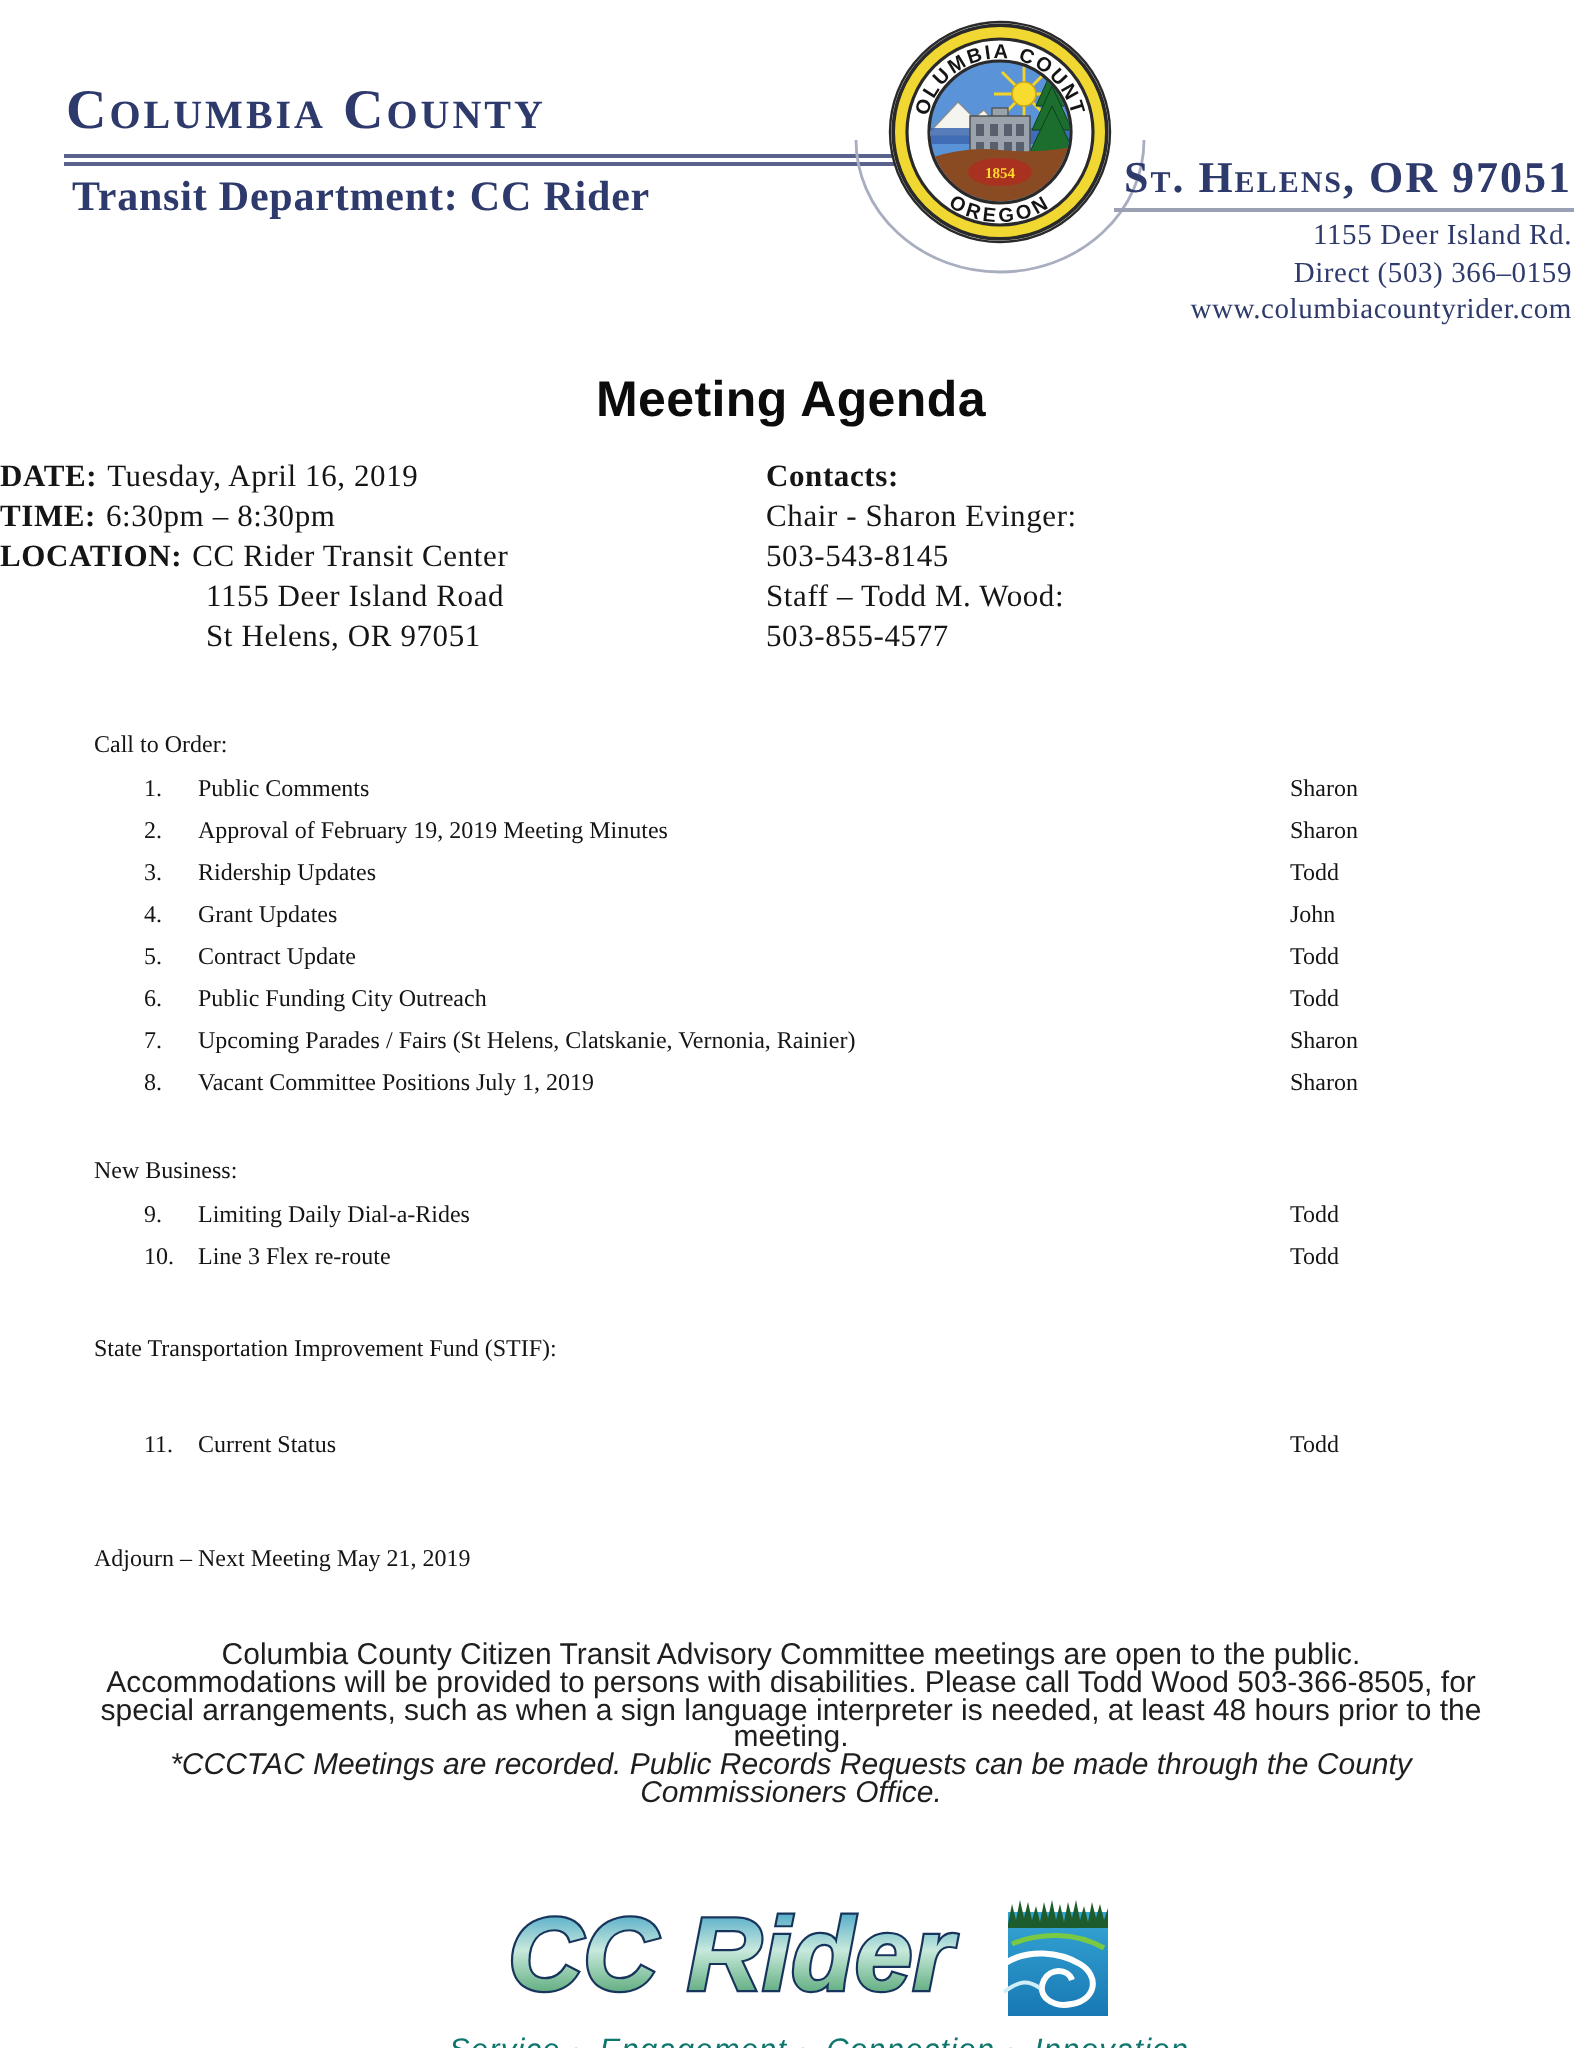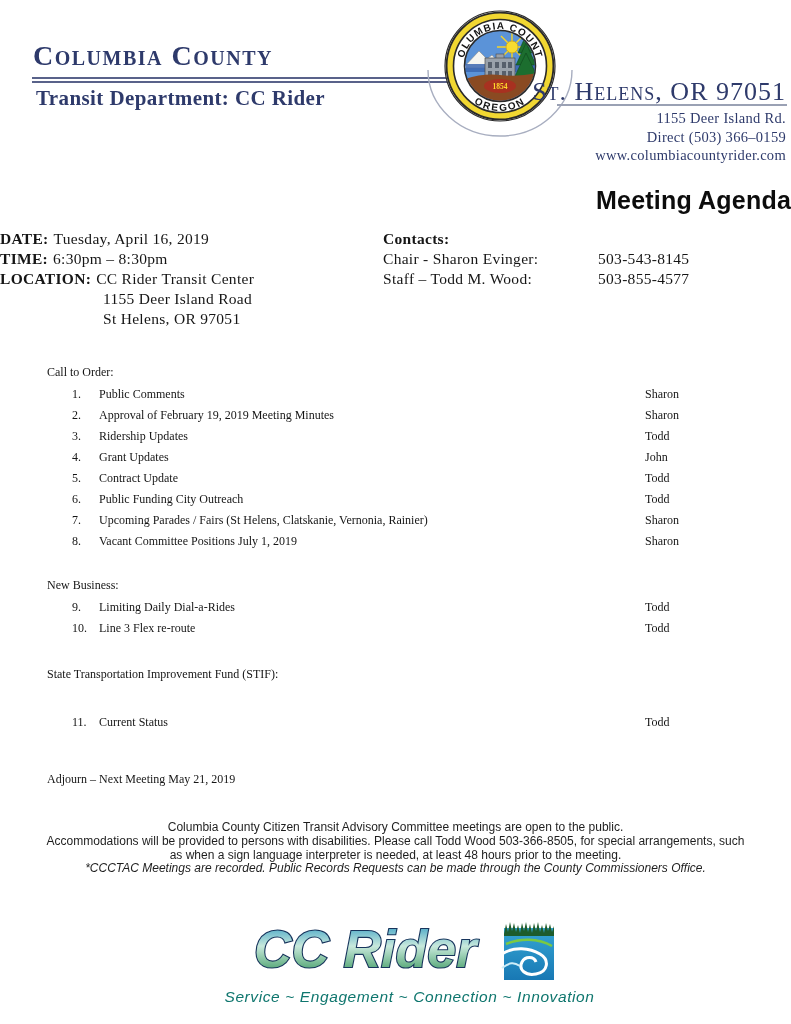--- a/index.html
+++ b/index.html
@@ -21,63 +21,63 @@
     position:absolute; left:32px; top:77px; width:426px; height:6px;
     border-top:2px solid #59628a; border-bottom:2px solid #59628a;
   }
   .dept {
     position:absolute; left:36px; top:86px;
     font-size:21px; color:#2e3a6b; letter-spacing:0.4px;font-weight:bold;
   }
   .seal-wrap { position:absolute; left:444px; top:8px; }
   .city-line {
     position:absolute; right:5px; top:76px;
-    font-variant:small-caps; font-weight:400; font-size:26px;
+    font-variant:small-caps; font-weight:700; font-size:22px;
     letter-spacing:1px; color:#2e3a6b; line-height:1.2;
   }
   .city-rule {
     position:absolute; left:557px; right:4px; top:104px; height:0;
     border-top:2px solid #9aa1b4;
   }
   .addr-block {
     position:absolute; right:5px; top:109px; text-align:right;
     font-size:14.5px; line-height:18.5px; color:#2e3a6b; letter-spacing:0.3px;
   }
 
   
   .doc-title {
-    margin-top:14px; text-align:right;
+    margin-top:14px; text-align:center;
     font-family:"Liberation Sans", sans-serif; font-weight:bold;
     font-size:25px; color:#0c0c0c; letter-spacing:0.2px;
   }
 
   
   .meeting-info { display:flex; margin-top:14px; font-size:15.5px; line-height:20px; letter-spacing:0.3px; }
   .mi-left { width:383px; }
   .mi-right { flex:1; }
   .lbl { font-weight:bold; margin-right:5px; }
   .mi-cont { padding-left:103px; }
-  .contact-row { display:flex; }
+  .contact-row { display:flex;flex-direction:column; }
   .contact-name { width:215px; }
 
   
   .agenda { margin-top:33px; padding-left:47px; font-size:12px; line-height:21px; }
   .sec-heading { margin-bottom:1px; }
   .arow { display:flex;align-items:center; }
   .amain { width:598px; padding-left:25px; }
   .anum { display:inline-block; min-width:27px; }
   .gap-a { height:23px; }
   .gap-b { height:25px; }
   .gap-c { height:26px; }
   .adjourn { margin-top:36px; }
 
   
   .footer {
     margin:31px auto 0; width:712px; text-align:center;
-    font-family:"Liberation Sans", sans-serif; font-size:12px;
+    font-family:"Liberation Sans", sans-serif; font-size:15px;
     line-height:13.8px; color:#1e1e1e;
   }
   .footer .italic { font-style:italic; }
 
   
   .logo-block { margin-top:40px; text-align:center;padding-left:28px; }
   .tagline {
     margin-top:4px; font-family:"Liberation Sans", sans-serif;
     font-style:italic; font-size:15.5px; color:#0f766e; letter-spacing:0.6px;
   }

